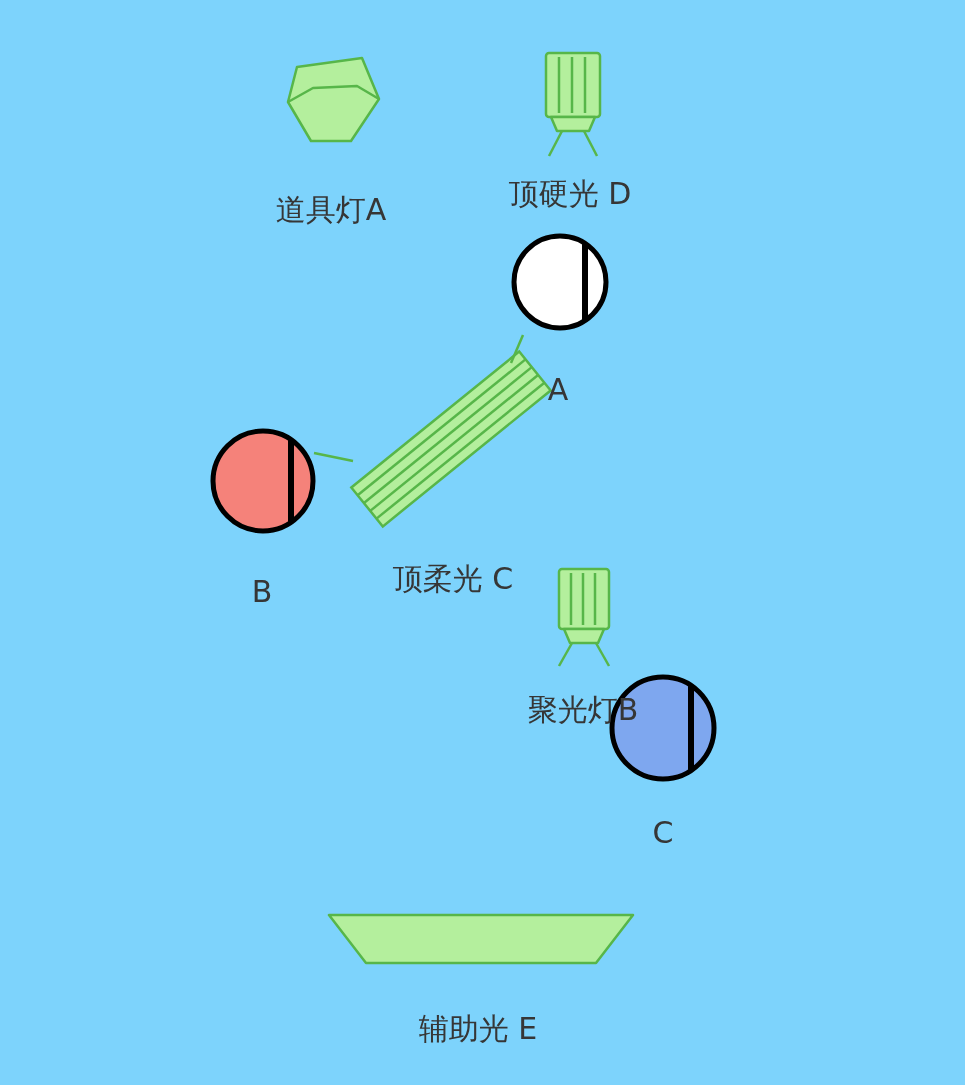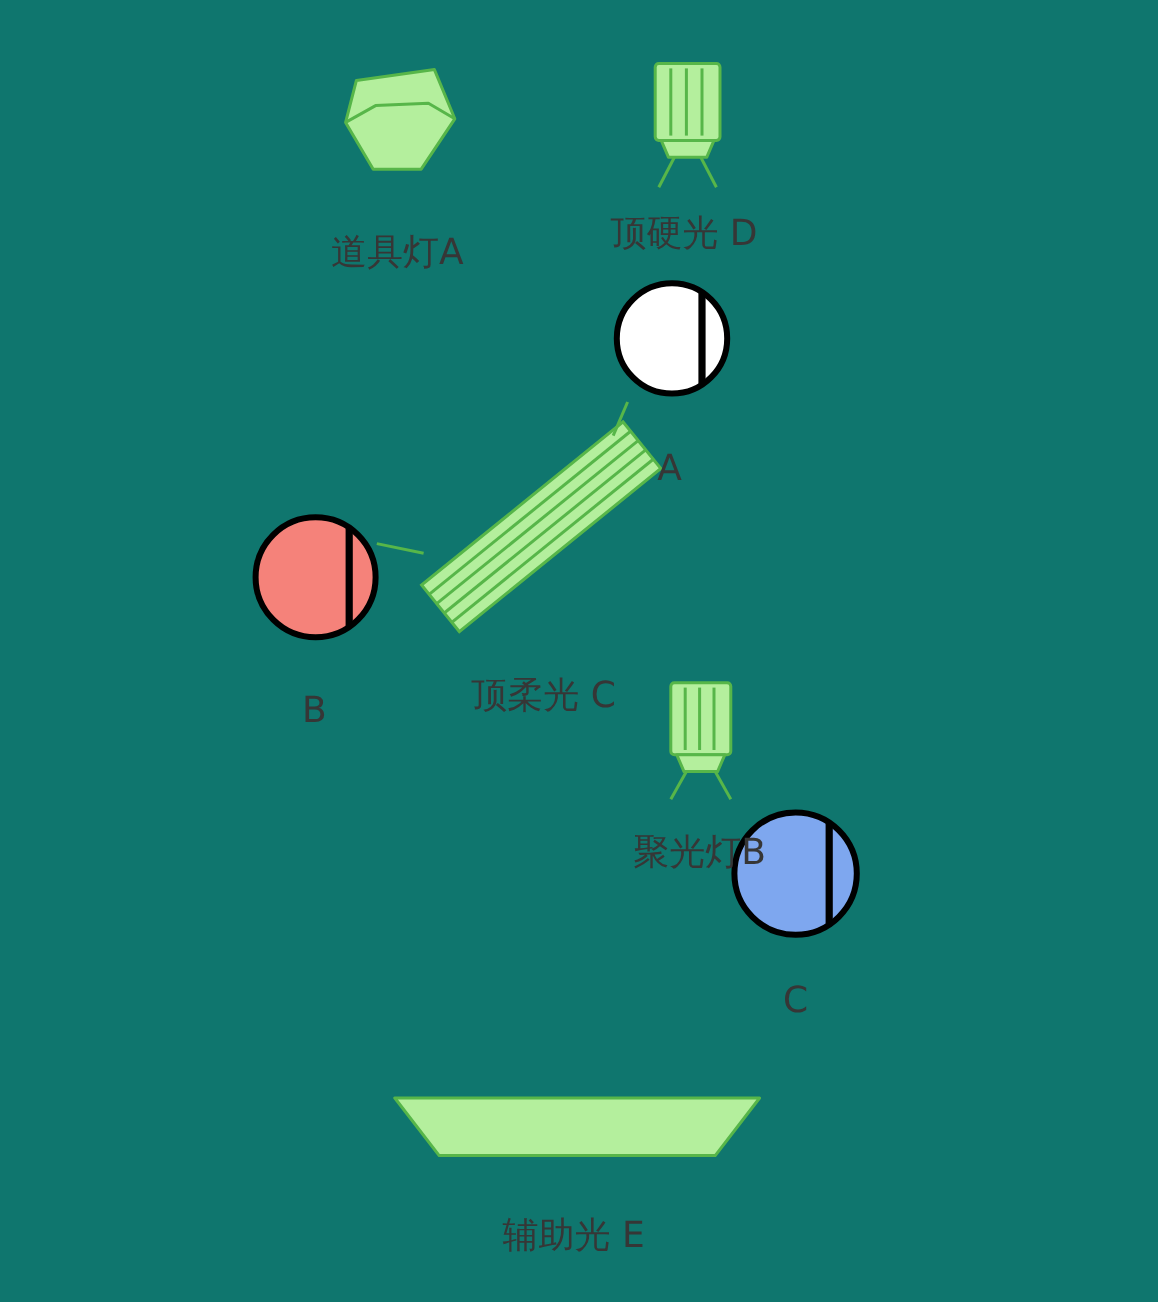--- a/index.html
+++ b/index.html
@@ -4,21 +4,21 @@
 <style>
   html, body {
     margin: 0;
     padding: 0;
     background: #ffffff;
   }
   .canvas-wrap {
     position: relative;
     width: 965px;
     height: 1085px;
-    background: #0f766e;
+    background: #7dd3fc;
     overflow: hidden;
   }
   svg text {
     font-family: "DejaVu Sans", "Liberation Sans", sans-serif;
     font-size: 30px;
   }
   .thin-stroke   { stroke-width: 2.5; }
   .circle-stroke { stroke-width: 5; }
   .chord-stroke  { stroke-width: 6; stroke-linecap: round; }
 </style>

